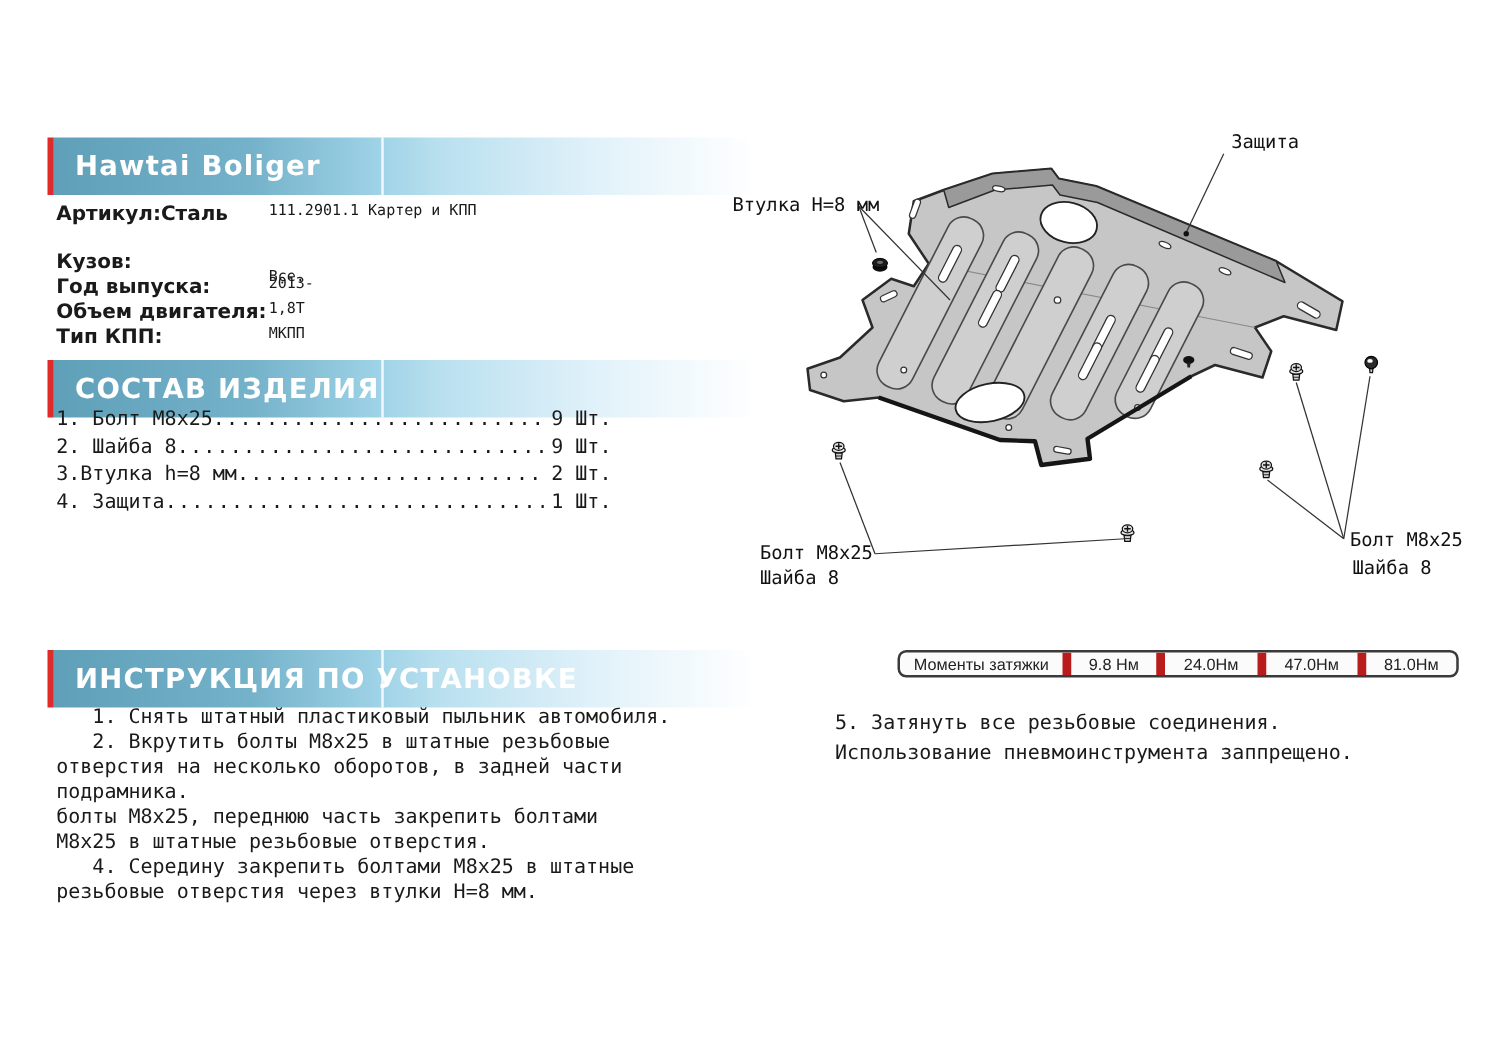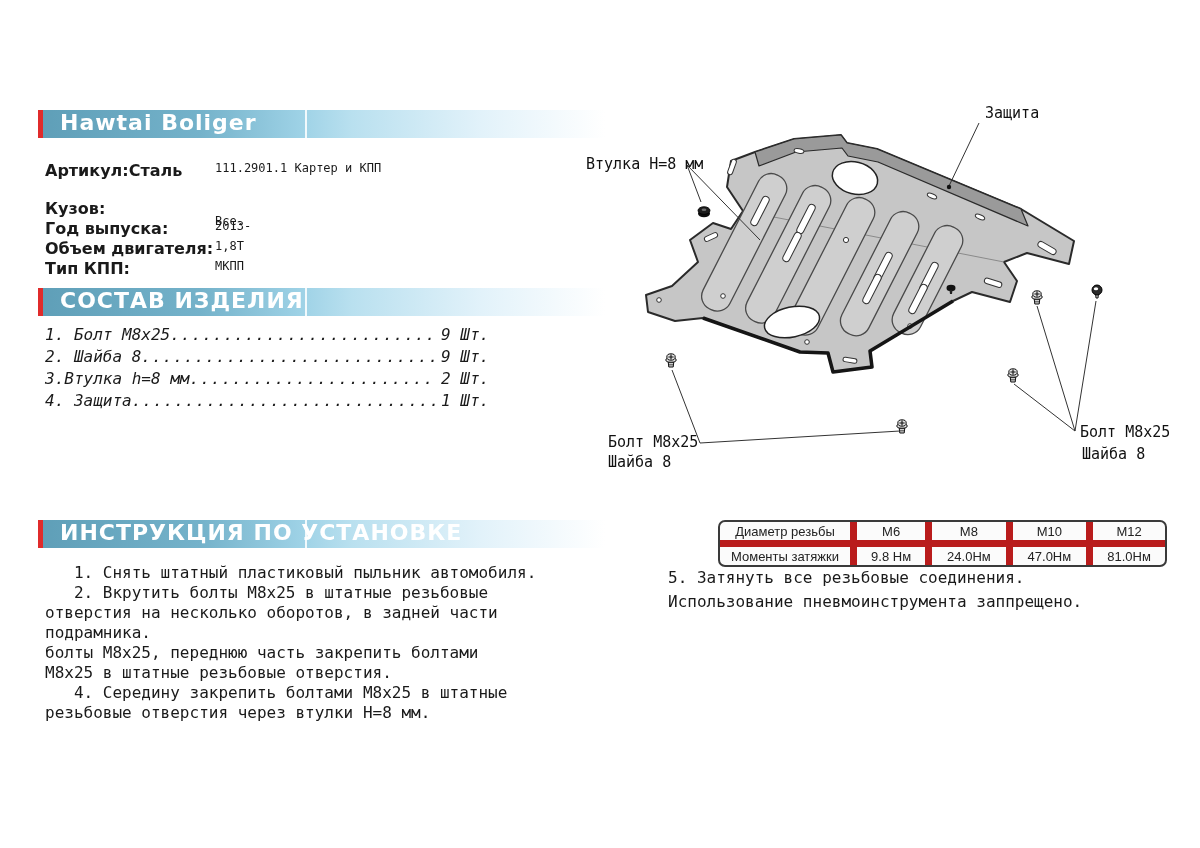--- a/index.html
+++ b/index.html
@@ -2,24 +2,24 @@
 <html><head>
 <meta charset="utf-8">
 <style>
   html,body{margin:0;padding:0;}
   body{
     width:1200px;height:848px;position:relative;background:#ffffff;
     font-family:"Liberation Sans",sans-serif;color:#1a1a1a;overflow:hidden;
   }
   
   .banner{
-    position:absolute;left:38px;width:562px;height:28px;
+    position:absolute;left:38px;width:562px;height:46px;
     background:linear-gradient(90deg,#5f9fb8 0%,#74b2ca 28%,#9ed2e6 46%,#b9e0ef 55%,#e2f2fa 78%,#ffffff 100%);
     border-left:5px solid #e02b2b;
-    display:flex;align-items:flex-start;
+    display:flex;align-items:center;
   }
   .banner::after{
     content:"";position:absolute;left:262px;top:0;width:2px;height:100%;
     background:rgba(255,255,255,.85);
   }
   .banner .btitle{
     color:#fff;font-family:"DejaVu Sans","Liberation Sans",sans-serif;
     font-weight:bold;font-size:22px;letter-spacing:1px;padding-left:17px;white-space:nowrap;
   }
   
@@ -28,21 +28,21 @@
     font-weight:bold;font-size:16px;white-space:nowrap;
   }
   .info-value{
     position:absolute;left:215px;font-family:"DejaVu Sans Mono","Liberation Mono",monospace;
     font-size:12px;white-space:nowrap;
   }
   
   .comp-list{position:absolute;left:45px;top:325px;width:452px;}
   .comp-row{
     display:flex;align-items:baseline;height:22px;
-    font-family:"DejaVu Sans Mono","Liberation Mono",monospace;font-size:16px;white-space:pre;font-style:italic;
+    font-family:"DejaVu Sans Mono","Liberation Mono",monospace;font-size:16px;white-space:pre;
   }
   .comp-row .dots{flex:1;overflow:hidden;white-space:nowrap;letter-spacing:1px;}
   .comp-row .dots::after{content:"........................................................................";}
   .comp-row .qty{width:56px;text-align:left;padding-left:6px;white-space:pre;}
   
   .instr{
     position:absolute;left:45px;top:563px;width:550px;
     font-family:"DejaVu Sans Mono","Liberation Mono",monospace;font-size:16px;line-height:20px;
   }
   .instr div{white-space:pre;}
@@ -235,27 +235,20 @@
 </div>
 
 <div class="step5">
   <div>5. Затянуть все резьбовые соединения.</div>
   <div>Использование пневмоинструмента заппрещено.</div>
 </div>
 
 <div class="torque-wrap">
   <table class="torque">
     <tbody>
-        <tr>
-      <td>Диаметр резьбы</td>
-      <td>М6</td>
-      <td>М8</td>
-      <td>М10</td>
-      <td>М12</td>
-    </tr>
     <tr>
       <td>Моменты затяжки</td>
       <td>9.8 Нм</td>
       <td>24.0Нм</td>
       <td>47.0Нм</td>
       <td>81.0Нм</td>
     </tr>
   </tbody>
     </table>
 </div>

